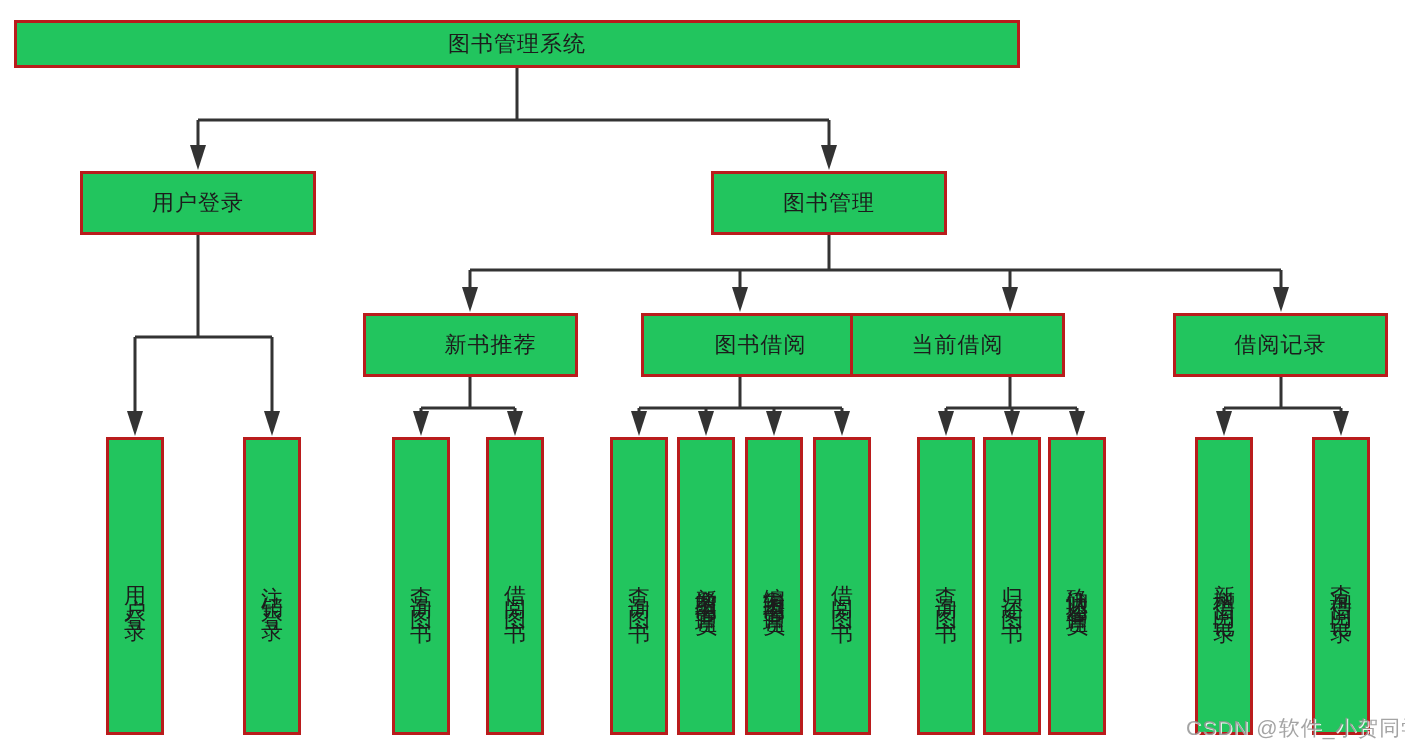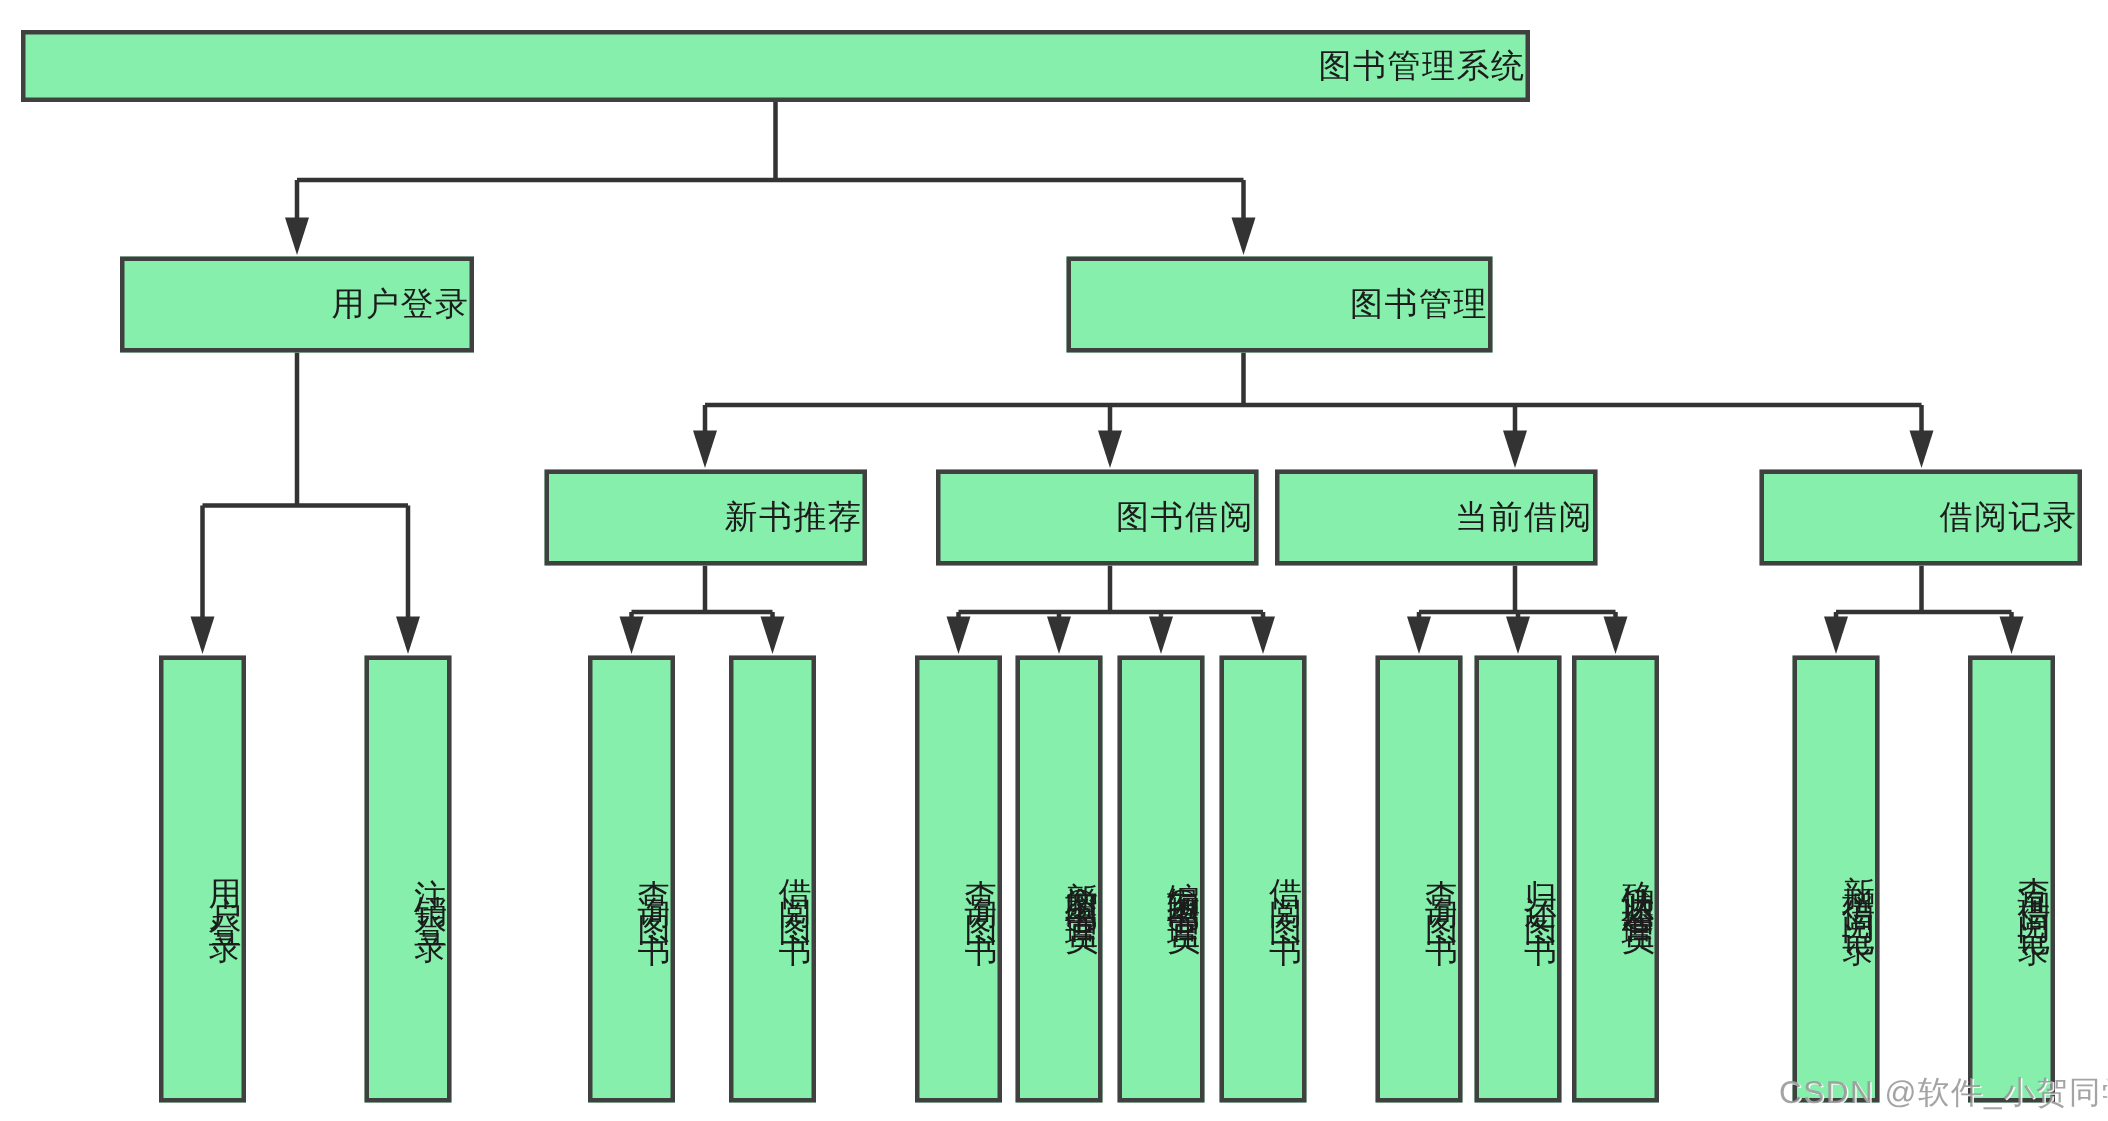--- a/index.html
+++ b/index.html
@@ -16,37 +16,37 @@
     overflow: hidden;
   }
   .stage svg.wires {
     position: absolute;
     left: 0; top: 0;
     width: 1405px; height: 747px;
   }
   .node {
     position: absolute;
     box-sizing: border-box;
-    border: 3px solid #404040;
-    background: #86efac;
+    border: 3px solid #b91c1c;
+    background: #22c55e;
     display: flex;
     align-items: center;
-    justify-content: flex-end;
+    justify-content: center;
     color: #1c1c1c;
     font-size: 22px;
     white-space: nowrap;
   }
   
   .hbox { letter-spacing: 1px; }
   .root-box   { left: 14px;   top: 20px;  width: 1006px; height: 48px; }
   .lvl2-a     { left: 80px;   top: 171px; width: 236px;  height: 64px; }
-  .lvl2-b     { left: 711px;  top: 171px; width: 284px;  height: 64px; }
+  .lvl2-b     { left: 711px;  top: 171px; width: 236px;  height: 64px; }
   .lvl3       { top: 313px; width: 215px; height: 64px; }
   .lvl3-a { left: 363px; padding-left: 40px; }
-  .lvl3-b { left: 624px; padding-left: 24px; }
+  .lvl3-b { left: 641px; padding-left: 24px; }
   .lvl3-c { left: 850px; }
   .lvl3-d { left: 1173px; }
   
   .vbox { top: 437px; width: 58px; height: 298px; }
   .vlabel {
     writing-mode: vertical-rl;
     text-orientation: mixed;
     font-size: 22px;
     letter-spacing: 12px;
     line-height: 1;

